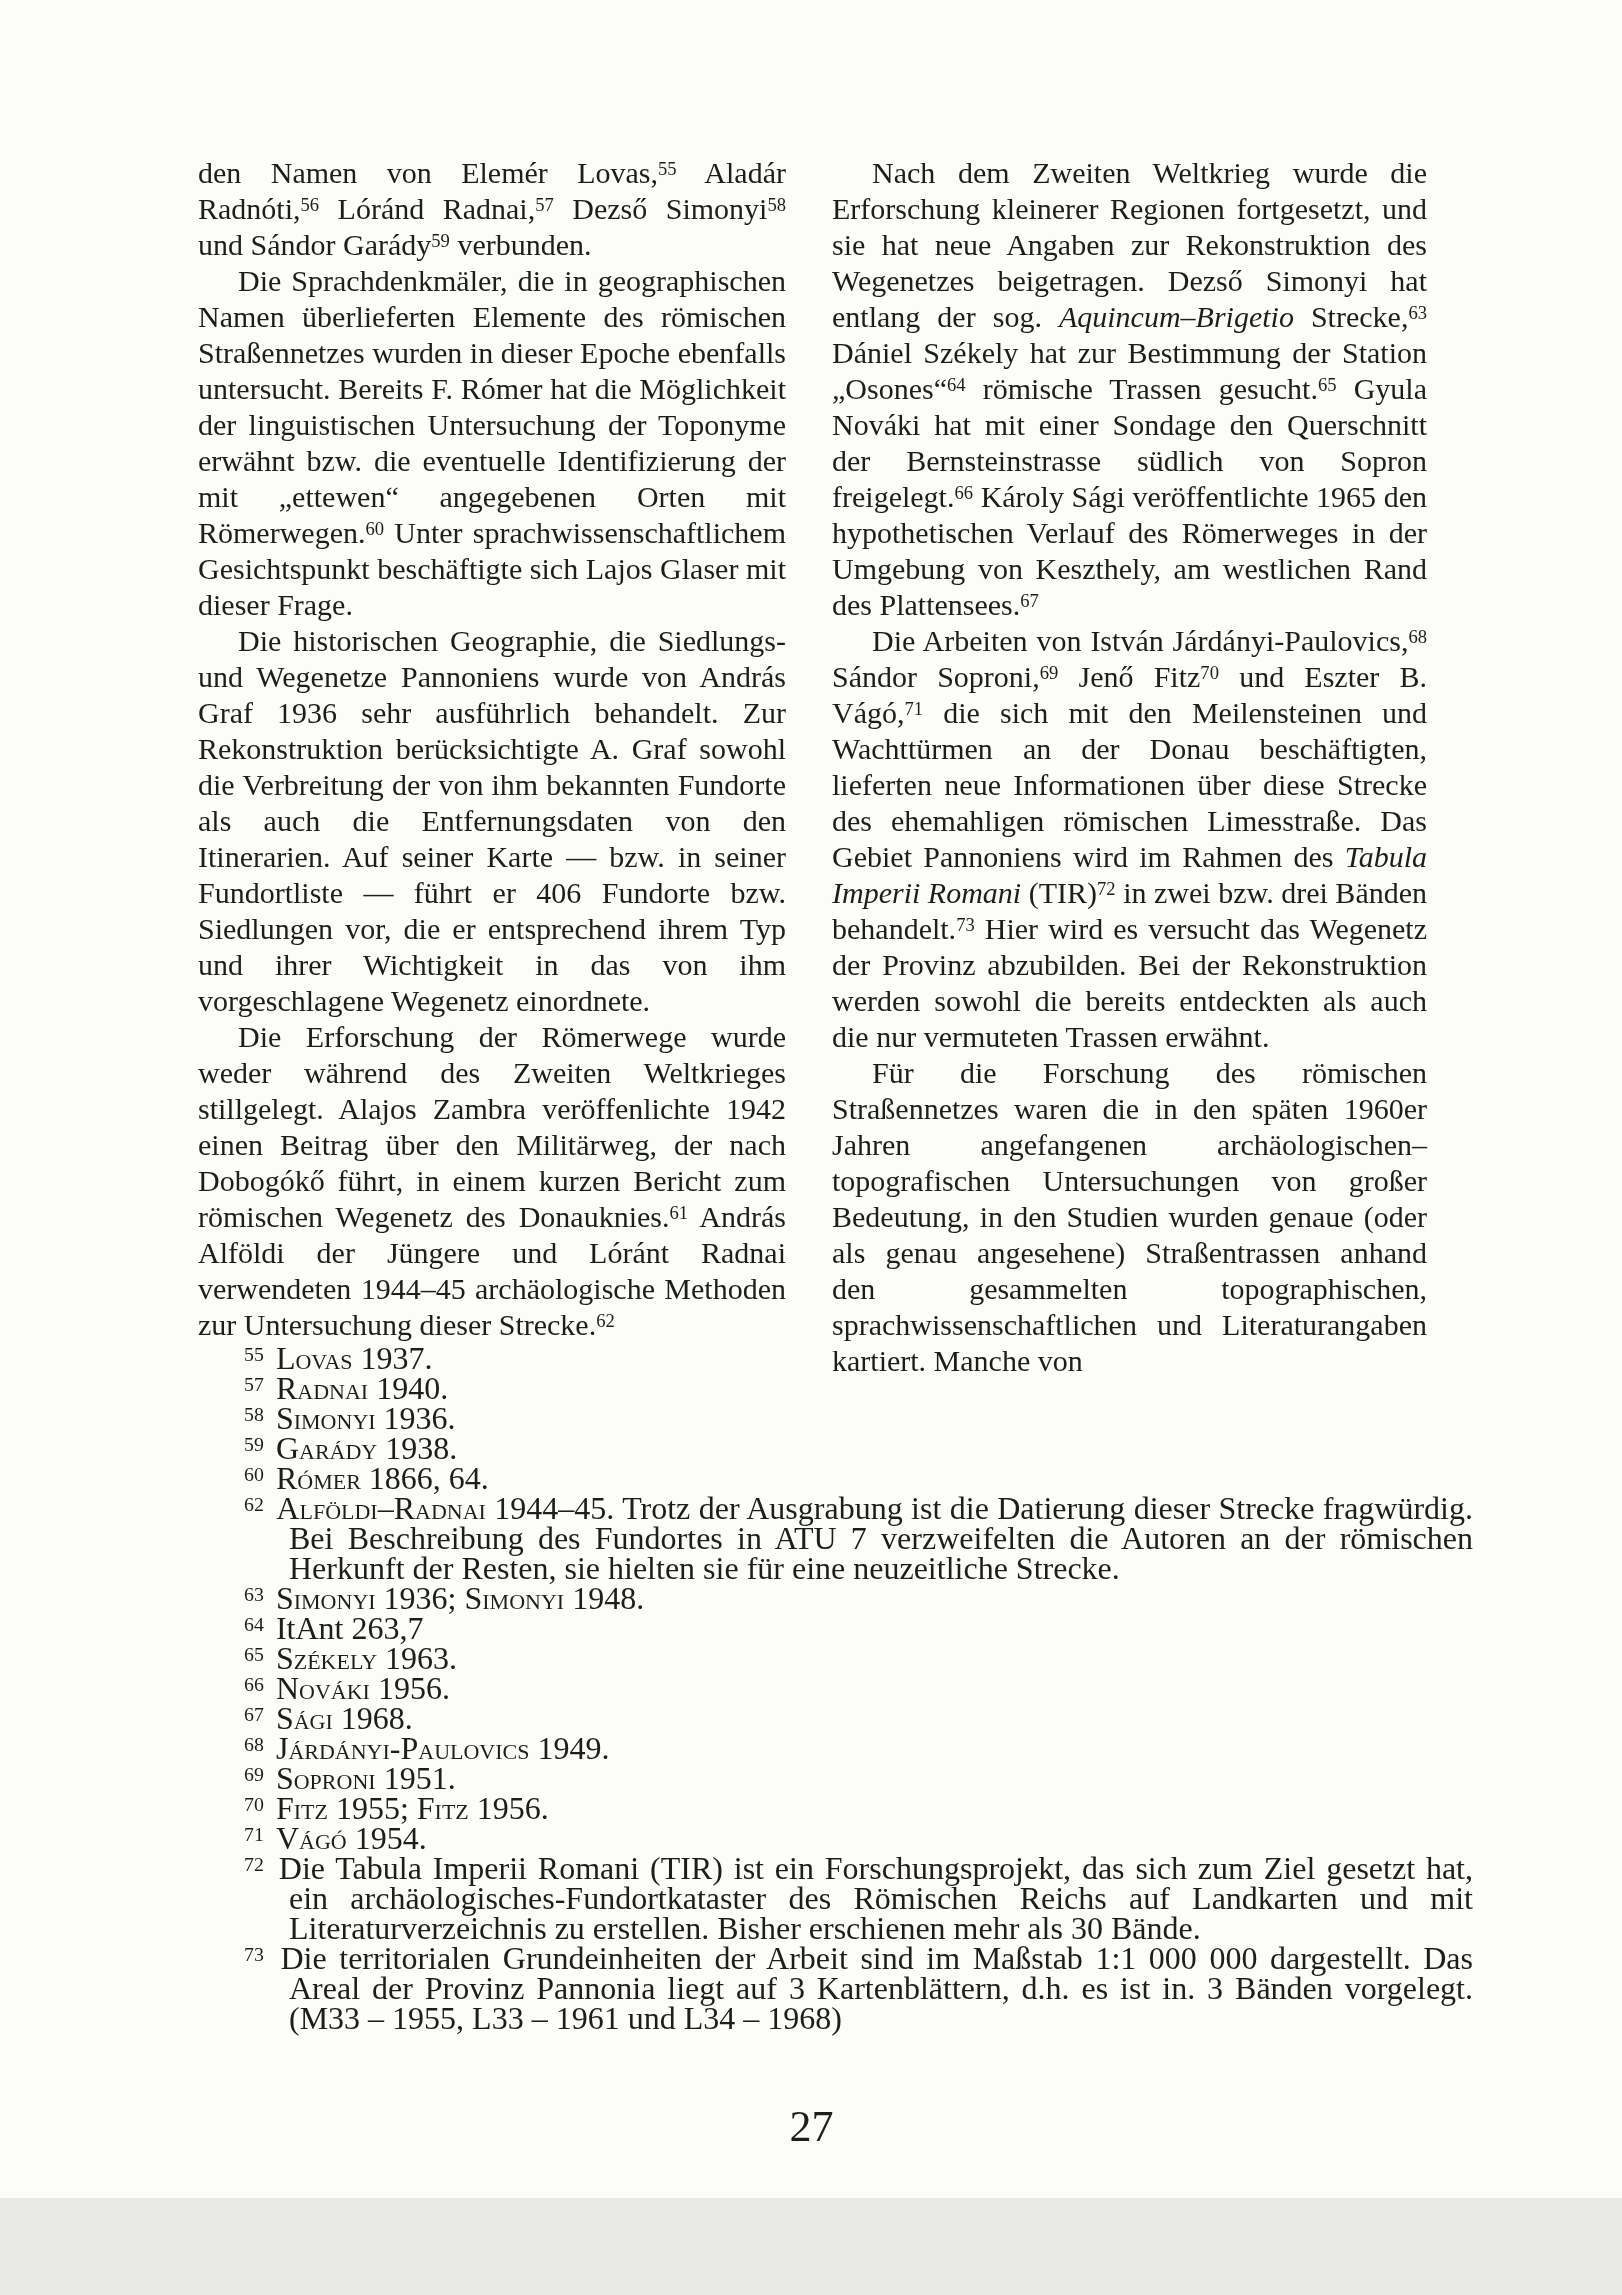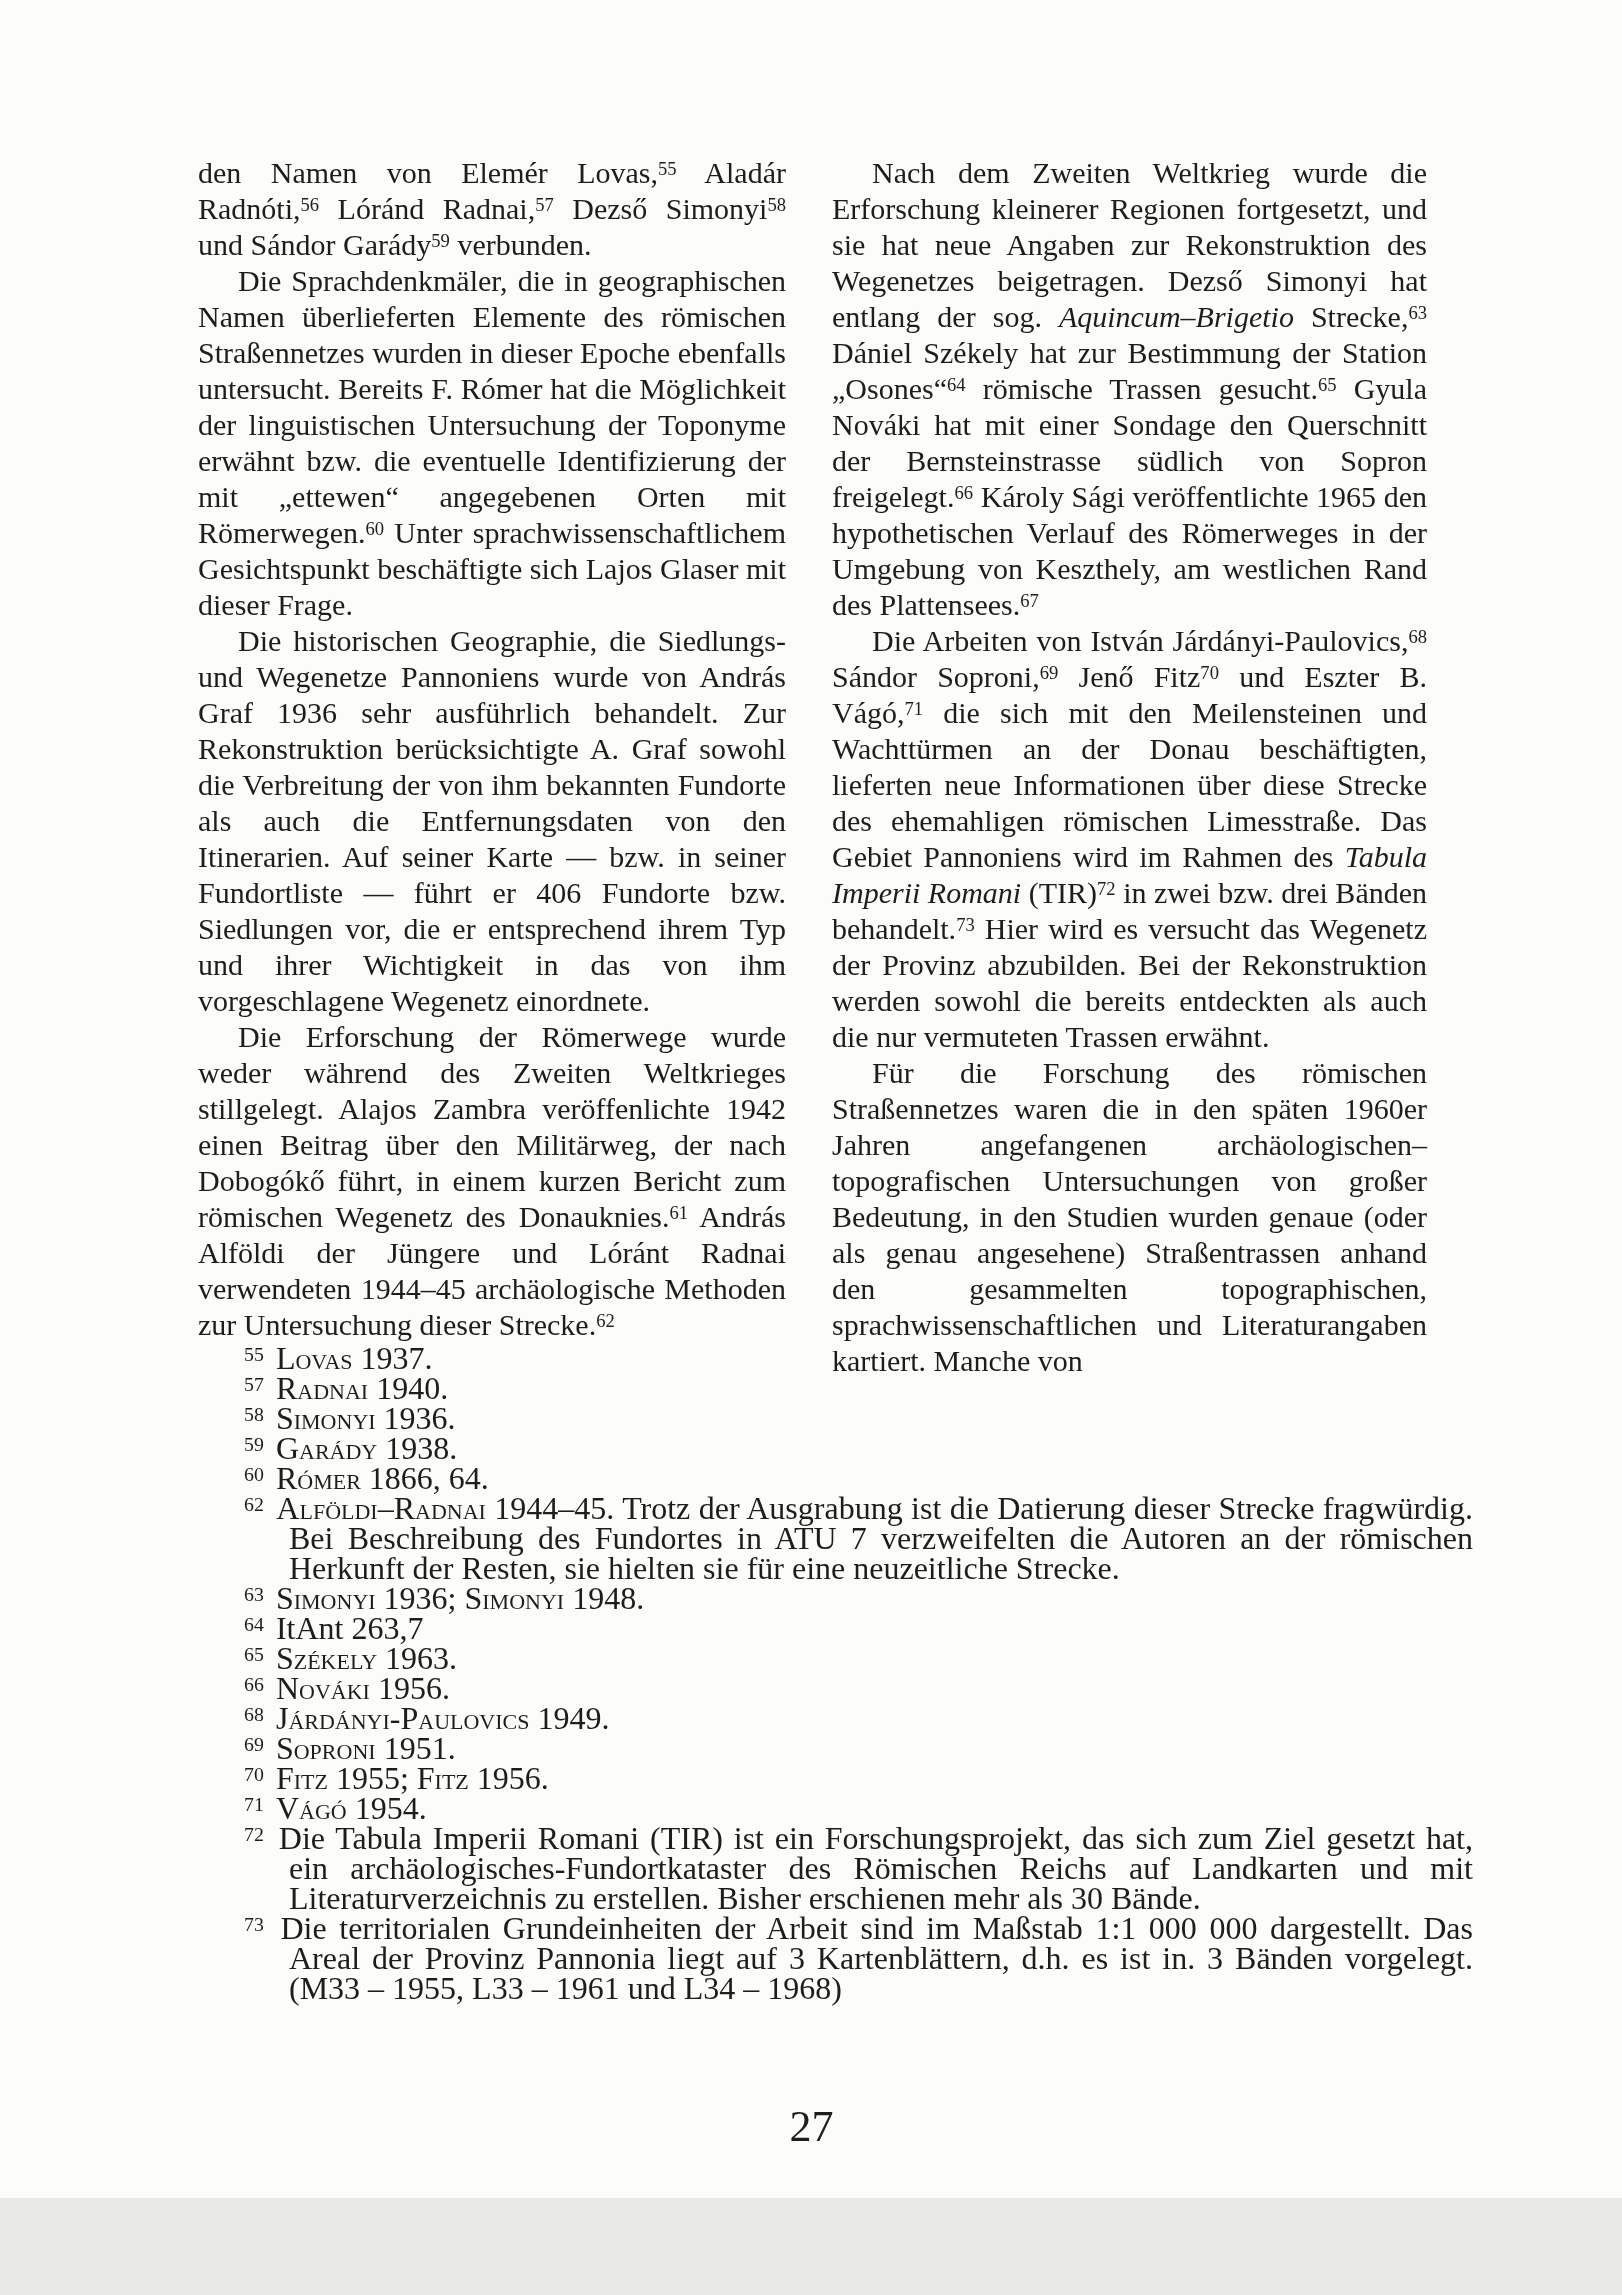--- a/index.html
+++ b/index.html
@@ -81,20 +81,21 @@
       <div class="footnote"><sup class="fn-num">55</sup> <span class="sc">Lovas</span><span> 1937.</span></div>
       <div class="footnote"><sup class="fn-num">57</sup> <span class="sc">Radnai</span><span> 1940.</span></div>
       <div class="footnote"><sup class="fn-num">58</sup> <span class="sc">Simonyi</span><span> 1936.</span></div>
       <div class="footnote"><sup class="fn-num">59</sup> <span class="sc">Garády</span><span> 1938.</span></div>
       <div class="footnote"><sup class="fn-num">60</sup> <span class="sc">Rómer</span><span> 1866, 64.</span></div>
       <div class="footnote"><sup class="fn-num">62</sup> <span class="sc">Alföldi–Radnai</span><span> 1944–45. Trotz der Ausgrabung ist die Datierung dieser Strecke fragwürdig. Bei Beschreibung des Fundortes in ATU 7 verzweifelten die Autoren an der römischen Herkunft der Resten, sie hielten sie für eine neuzeitliche Strecke.</span></div>
       <div class="footnote"><sup class="fn-num">63</sup> <span class="sc">Simonyi</span><span> 1936; </span><span class="sc">Simonyi</span><span> 1948.</span></div>
       <div class="footnote"><sup class="fn-num">64</sup> <span>ItAnt 263,7</span></div>
       <div class="footnote"><sup class="fn-num">65</sup> <span class="sc">Székely</span><span> 1963.</span></div>
       <div class="footnote"><sup class="fn-num">66</sup> <span class="sc">Nováki</span><span> 1956.</span></div>
+      <div class="footnote"><sup class="fn-num">67</sup> <span class="sc">Sági</span><span> 1968.</span></div>
       <div class="footnote"><sup class="fn-num">68</sup> <span class="sc">Járdányi-Paulovics</span><span> 1949.</span></div>
       <div class="footnote"><sup class="fn-num">69</sup> <span class="sc">Soproni</span><span> 1951.</span></div>
       <div class="footnote"><sup class="fn-num">70</sup> <span class="sc">Fitz</span><span> 1955; </span><span class="sc">Fitz</span><span> 1956.</span></div>
       <div class="footnote"><sup class="fn-num">71</sup> <span class="sc">Vágó</span><span> 1954.</span></div>
       <div class="footnote"><sup class="fn-num">72</sup> <span>Die Tabula Imperii Romani (TIR) ist ein Forschungsprojekt, das sich zum Ziel gesetzt hat, ein archäologisches-Fundortkataster des Römischen Reichs auf Landkarten und mit Literaturverzeichnis zu erstellen. Bisher erschienen mehr als 30 Bände.</span></div>
       <div class="footnote"><sup class="fn-num">73</sup> <span>Die territorialen Grundeinheiten der Arbeit sind im Maßstab 1:1 000 000 dargestellt. Das Areal der Provinz Pannonia liegt auf 3 Kartenblättern, d.h. es ist in. 3 Bänden vorgelegt. (M33 – 1955, L33 – 1961 und L34 – 1968)</span></div>
     </div>
 
   <div class="page-number">27</div>
 </div>

